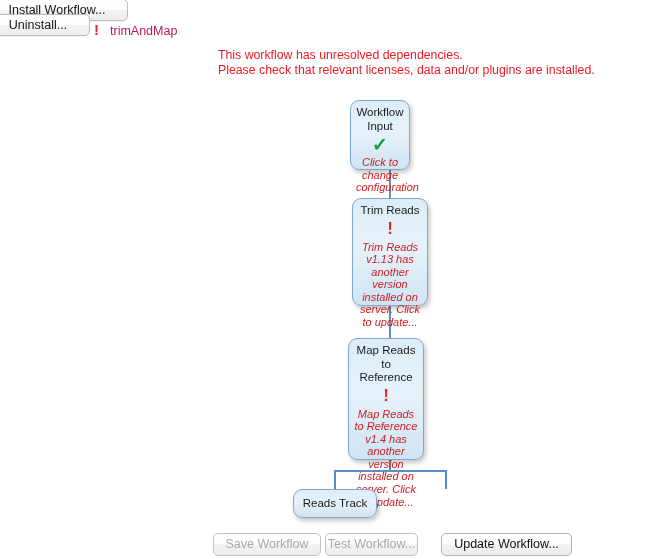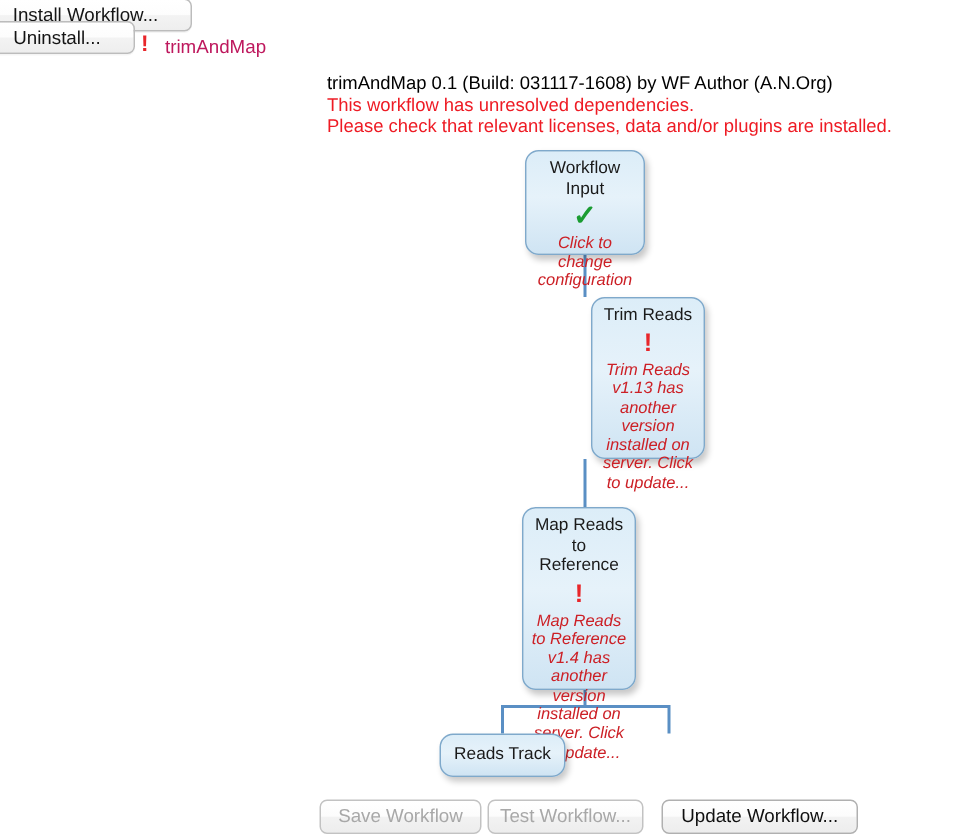--- a/index.html
+++ b/index.html
@@ -135,22 +135,22 @@
     font-style: italic;
   }
   .node-simple {
     display: flex;
     align-items: center;
     justify-content: center;
   }
   .node-simple .node-title { margin-bottom: 0; }
 
   
-  #node-input      { left: 350px; top: 100px;  width: 80px;  height: 70px; }
-  #node-trim       { left: 352px; top: 198px;  width: 76px;  height: 108px; margin-left: 42px; }
+  #node-input      { left: 350px; top: 100px;  width: 60px;  height: 70px; }
+  #node-trim       { left: 352px; top: 198px;  width: 76px;  height: 108px; }
   #node-map        { left: 348px; top: 338px;  width: 76px;  height: 122px; }
   #node-reads      { left: 293px; top: 489px;  width: 84px;  height: 29px; }
   #node-report     { left: 404px; top: 489px;  width: 84px;  height: 29px; }
 
   
   .bot-btn {
     position: absolute;
     top: 533px;
     height: 23px;
     background: linear-gradient(to bottom, #ffffff 0%, #fcfcfc 48%, #f2f2f2 52%, #ededed 100%);
@@ -158,38 +158,37 @@
     border-radius: 5px;
     font-family: "Liberation Sans", sans-serif;
     font-size: 12.5px;
     line-height: 21px;
     text-align: center;
     white-space: nowrap;
   }
   .bot-btn.disabled { color: #a8a8a8; }
   .bot-btn.enabled  { color: #101010; border-color: #b0b0b0; }
   #btn-save   { left: 213px; width: 108px; }
-  #btn-test   { left: 325px; width: 104px; }
+  #btn-test   { left: 325px; width: 93px; }
   #btn-update { left: 441px; width: 131px; }
 </style>
 </head>
 <body>
 
 <div id="root">
 
   <div class="tb-btn" id="btn-install">Install Workflow...</div>
 
   <div class="tb-btn" id="btn-uninstall">Uninstall...</div>
 
   <div id="wf-warn-icon">!</div>
 
   <div id="wf-name">trimAndMap</div>
 
   <div id="header-block">
-    <div class="hdr-line hdr-title">trimAndMap 0.1 (Build: 031117-1608) by WF Author (A.N.Org)</div>
     <div class="hdr-line hdr-err">This workflow has unresolved dependencies.</div>
     <div class="hdr-line hdr-err">Please check that relevant licenses, data and/or plugins are installed.</div>
   </div>
 
   <div class="conn conn-v" style="left:389px; top:170px; height:28px;"></div>
 
   <div class="conn conn-v" style="left:389px; top:306px; height:32px;"></div>
 
   <div class="conn conn-v" style="left:389px; top:460px; height:12px;"></div>
 

